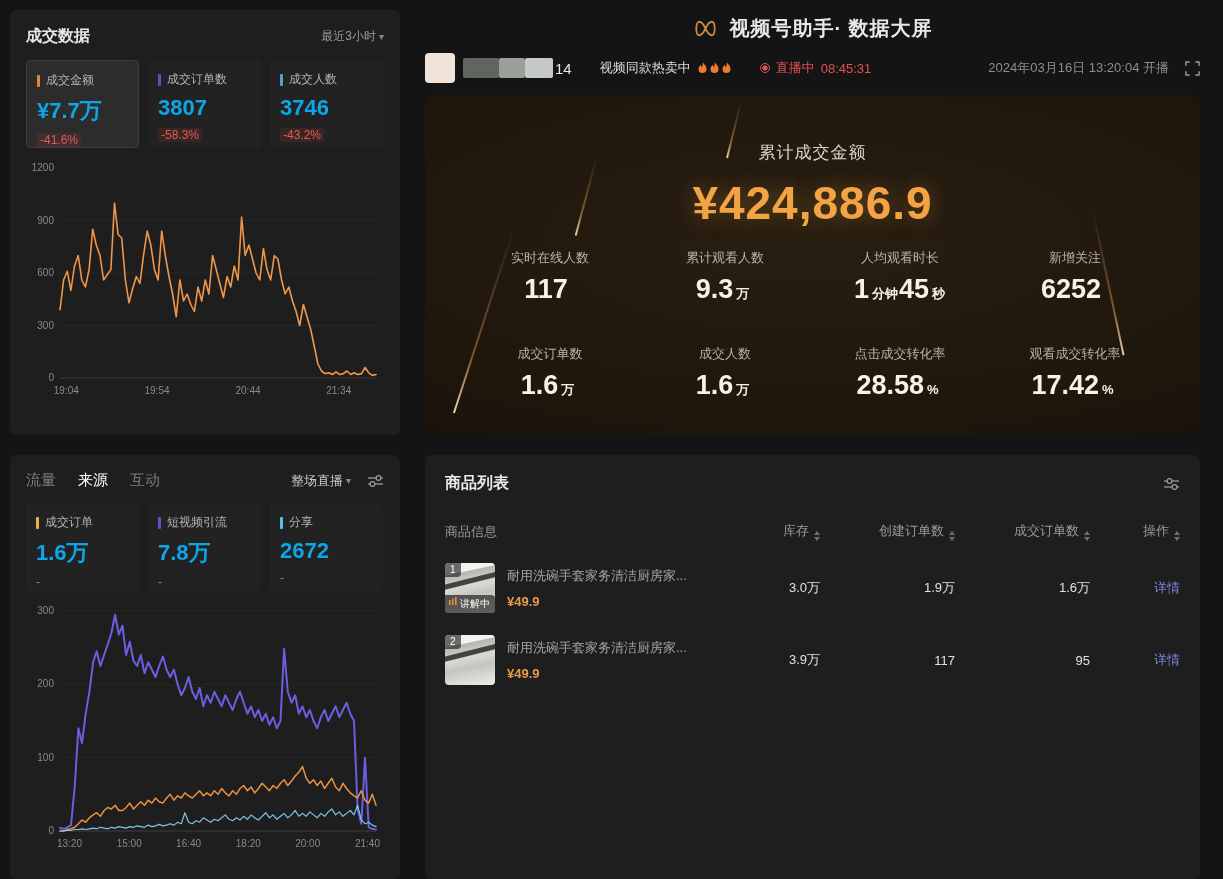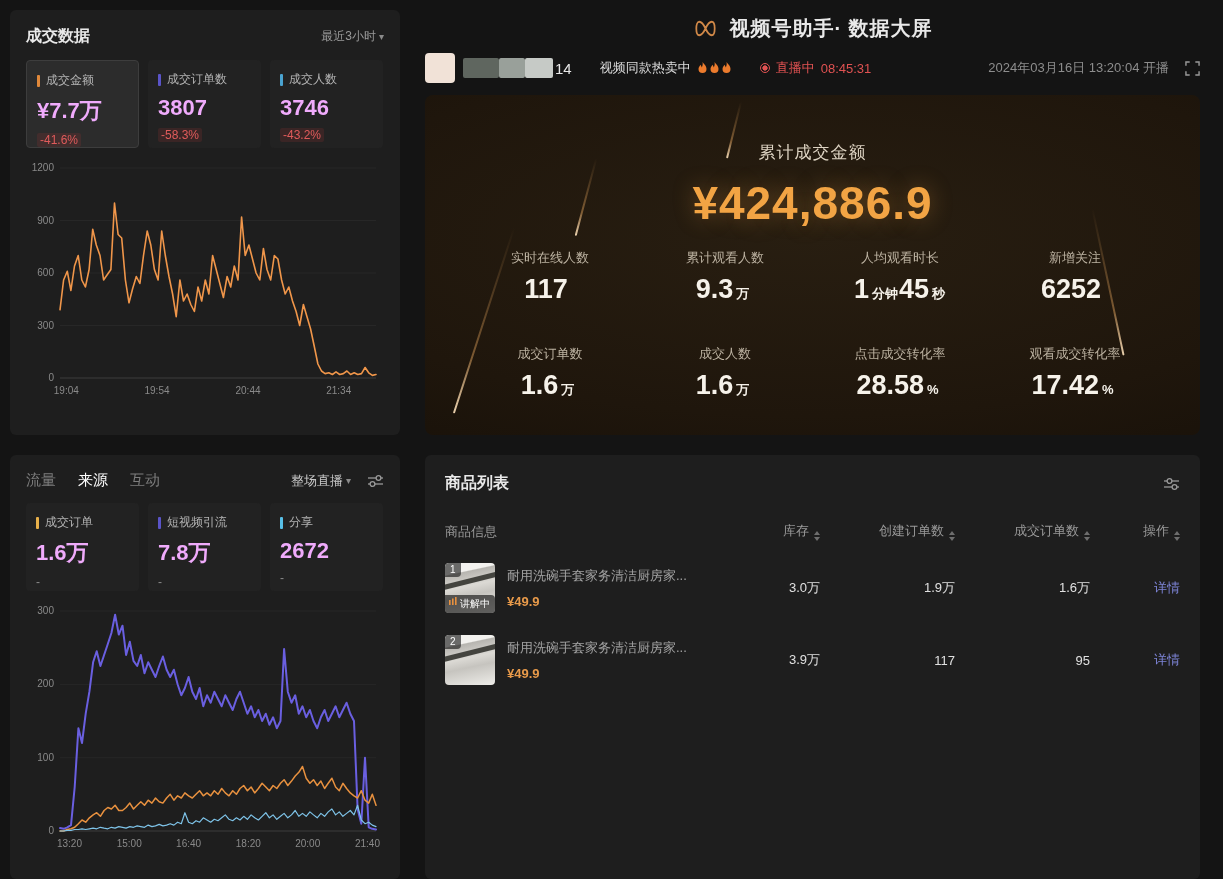--- a/index.html
+++ b/index.html
@@ -59,21 +59,21 @@
   .panel-title { color:#e8e8e8; font-size:16px; font-weight:700; }
   .range-select { margin-left:auto; color:#9a9a9a; font-size:12px; cursor:pointer; display:flex; align-items:center; gap:3px; }
   .caret { font-size:10px; color:#8a8a8a; }
 
   .metric-cards { display:flex; gap:9px; margin-top:13px; }
   .mcard { width:113px; height:88px; border-radius:4px; padding:11px 10px 0; background:#222222; cursor:pointer; }
   .mcard.selected { background:#2c2c2c; border:1px solid #3d3d3d; }
   .mcard .top { display:flex; align-items:center; gap:6px; }
   .marker { width:3px; height:12px; border-radius:1px; flex:0 0 auto; }
   .mcard .lab { color:#b3b3b3; font-size:12px; white-space:nowrap; }
-  .mcard .val { margin-top:7px; color:#f0abfc; font-size:22px; font-weight:700; }
+  .mcard .val { margin-top:7px; color:#0ea5e9; font-size:22px; font-weight:700; }
   .mcard .delta { display:inline-block; margin-top:7px; color:#e05b5b; font-size:12px;
     background:rgba(205,60,60,.14); border-radius:2px; padding:0 3px; }
 
   .chart { display:block; width:358px; margin-top:10px; }
 
   
   .tabs { display:flex; align-items:center; gap:22px; }
   .tab { color:#7d7d7d; font-size:15px; cursor:pointer; }
   .tab.active { color:#ffffff; font-weight:400; }
   .tp-controls { margin-left:auto; display:flex; align-items:center; gap:16px; }

